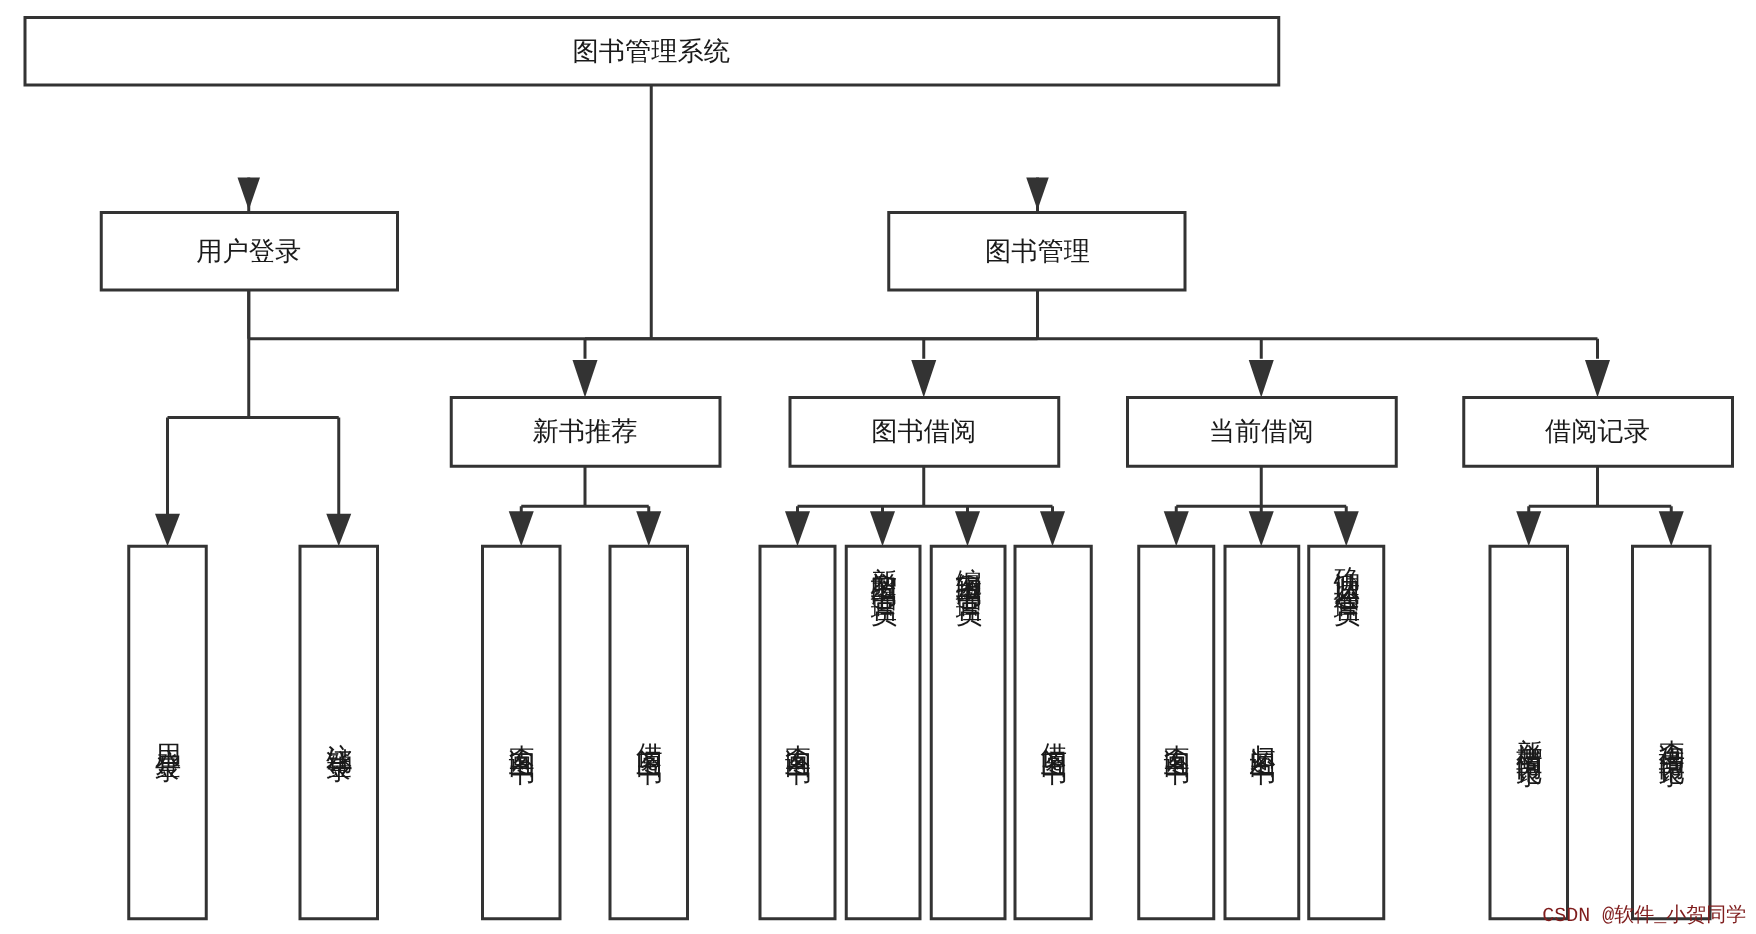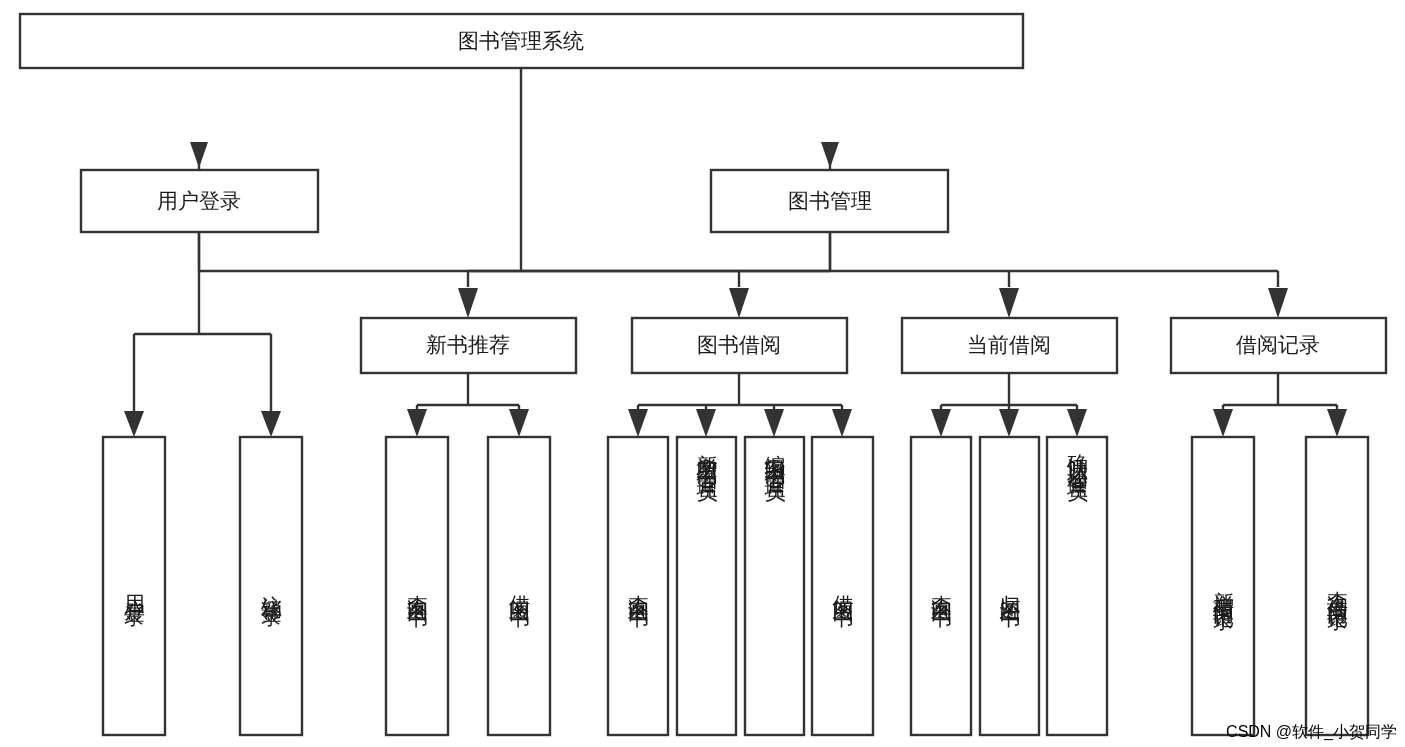--- a/index.html
+++ b/index.html
@@ -66,23 +66,23 @@
     line-height: 1;
     letter-spacing: 4px;
     color: #1a1a1a;
     white-space: nowrap;
     text-align: center;
   }
   .watermark {
     position: absolute;
     right: 8px;
     bottom: 4px;
-    font-family: Liberation Sans, sans-serif;
+    font-family: Liberation Mono, monospace;
     font-size: 16px;
-    color: #000000;
+    color: #7f1d1d;
     white-space: nowrap;
     user-select: none;
     margin-top: 16px;
   }
 </style>
 </head>
 <body>
 
 <div id="diagram-root">
 

